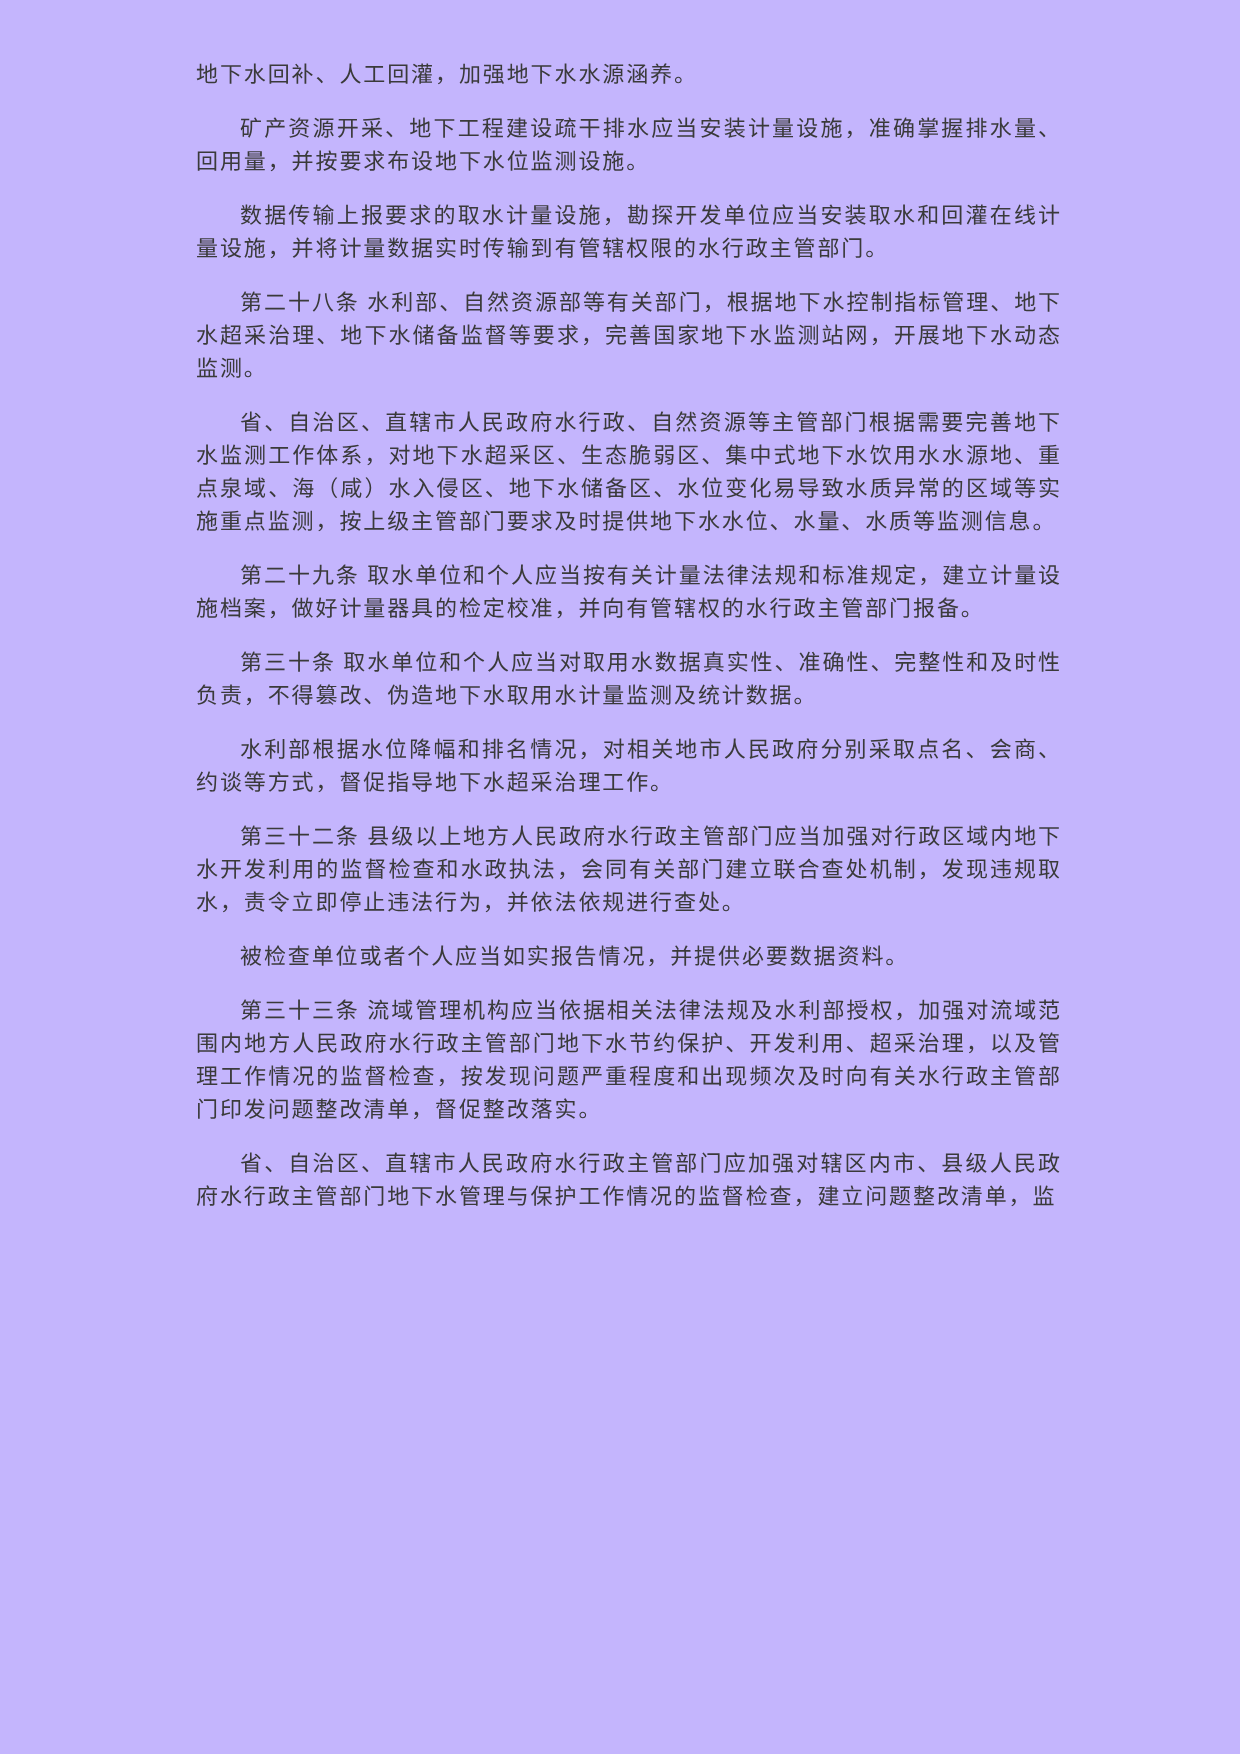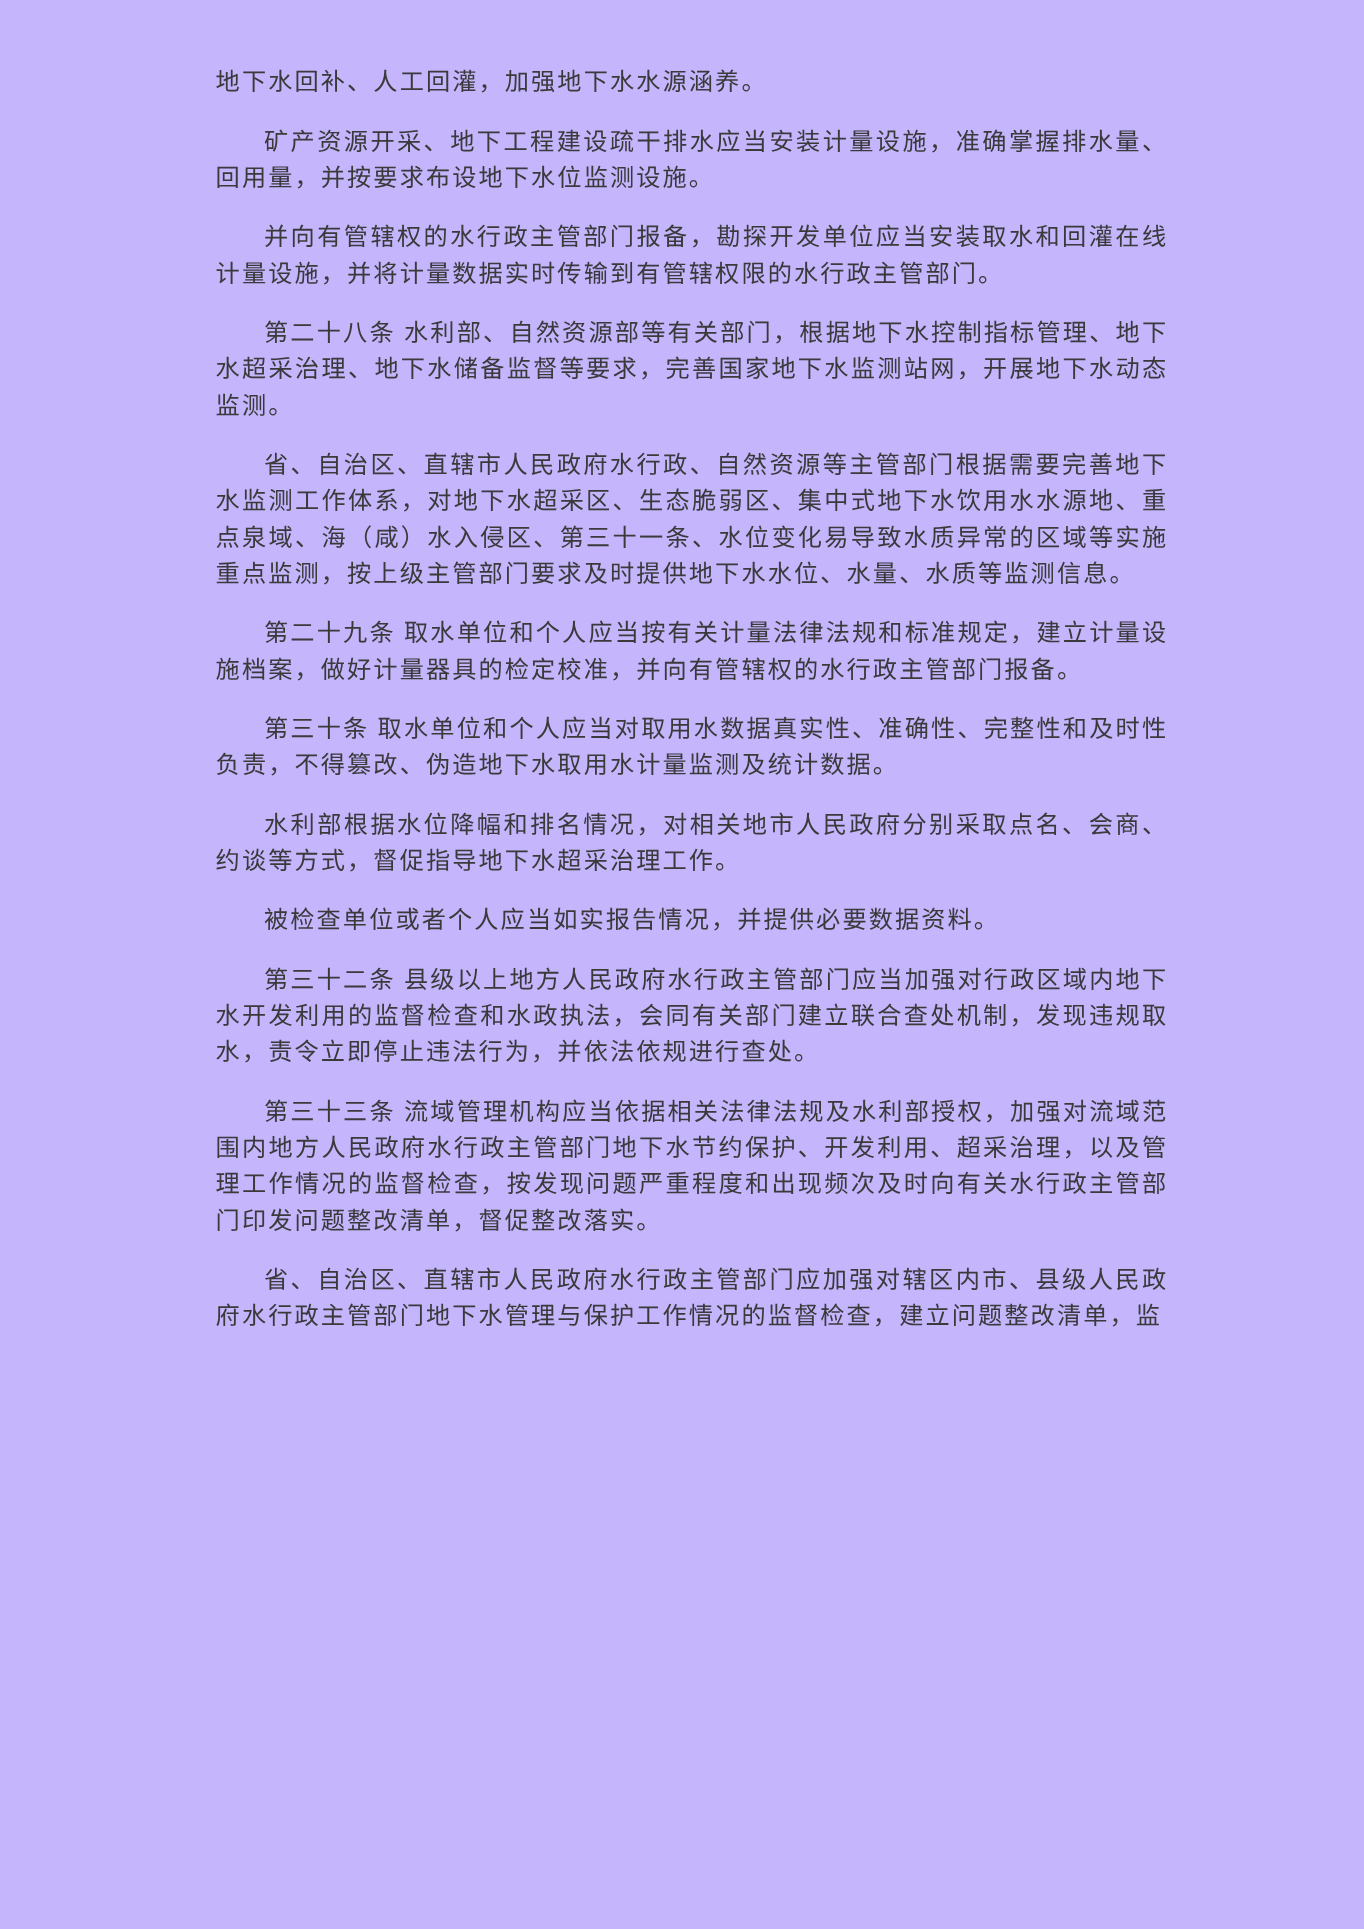--- a/index.html
+++ b/index.html
@@ -42,23 +42,23 @@
     font-weight: bold;
     letter-spacing: 2.2px;
   }
 </style>
 </head>
 <body>
 
 <div class="page">
   <p class="cont">地下水回补、人工回灌，加强地下水水源涵养。</p>
   <p class="para">矿产资源开采、地下工程建设疏干排水应当安装计量设施，准确掌握排水量、回用量，并按要求布设地下水位监测设施。</p>
-  <p class="para">并向有管辖权的水行政主管部门报备，勘探开发单位应当安装取水和回灌在线计量设施，并将计量数据实时传输到有管辖权限的水行政主管部门。</p>
+  <p class="para">数据传输上报要求的取水计量设施，勘探开发单位应当安装取水和回灌在线计量设施，并将计量数据实时传输到有管辖权限的水行政主管部门。</p>
   <p class="para">第二十八条 水利部、自然资源部等有关部门，根据地下水控制指标管理、地下水超采治理、地下水储备监督等要求，完善国家地下水监测站网，开展地下水动态监测。</p>
-  <p class="para">省、自治区、直辖市人民政府水行政、自然资源等主管部门根据需要完善地下水监测工作体系，对地下水超采区、生态脆弱区、集中式地下水饮用水水源地、重点泉域、海（咸）水入侵区、第三十一条、水位变化易导致水质异常的区域等实施重点监测，按上级主管部门要求及时提供地下水水位、水量、水质等监测信息。</p>
+  <p class="para">省、自治区、直辖市人民政府水行政、自然资源等主管部门根据需要完善地下水监测工作体系，对地下水超采区、生态脆弱区、集中式地下水饮用水水源地、重点泉域、海（咸）水入侵区、地下水储备区、水位变化易导致水质异常的区域等实施重点监测，按上级主管部门要求及时提供地下水水位、水量、水质等监测信息。</p>
   <p class="para">第二十九条 取水单位和个人应当按有关计量法律法规和标准规定，建立计量设施档案，做好计量器具的检定校准，并向有管辖权的水行政主管部门报备。</p>
   <p class="para">第三十条 取水单位和个人应当对取用水数据真实性、准确性、完整性和及时性负责，不得篡改、伪造地下水取用水计量监测及统计数据。</p>
   <p class="para">水利部根据水位降幅和排名情况，对相关地市人民政府分别采取点名、会商、约谈等方式，督促指导地下水超采治理工作。</p>
+  <p class="para">第三十二条 县级以上地方人民政府水行政主管部门应当加强对行政区域内地下水开发利用的监督检查和水政执法，会同有关部门建立联合查处机制，发现违规取水，责令立即停止违法行为，并依法依规进行查处。</p>
   <p class="para">被检查单位或者个人应当如实报告情况，并提供必要数据资料。</p>
-  <p class="para">第三十二条 县级以上地方人民政府水行政主管部门应当加强对行政区域内地下水开发利用的监督检查和水政执法，会同有关部门建立联合查处机制，发现违规取水，责令立即停止违法行为，并依法依规进行查处。</p>
   <p class="para">第三十三条 流域管理机构应当依据相关法律法规及水利部授权，加强对流域范围内地方人民政府水行政主管部门地下水节约保护、开发利用、超采治理，以及管理工作情况的监督检查，按发现问题严重程度和出现频次及时向有关水行政主管部门印发问题整改清单，督促整改落实。</p>
   <p class="para">省、自治区、直辖市人民政府水行政主管部门应加强对辖区内市、县级人民政府水行政主管部门地下水管理与保护工作情况的监督检查，建立问题整改清单，监</p>
 </div>
 
 </body></html>

